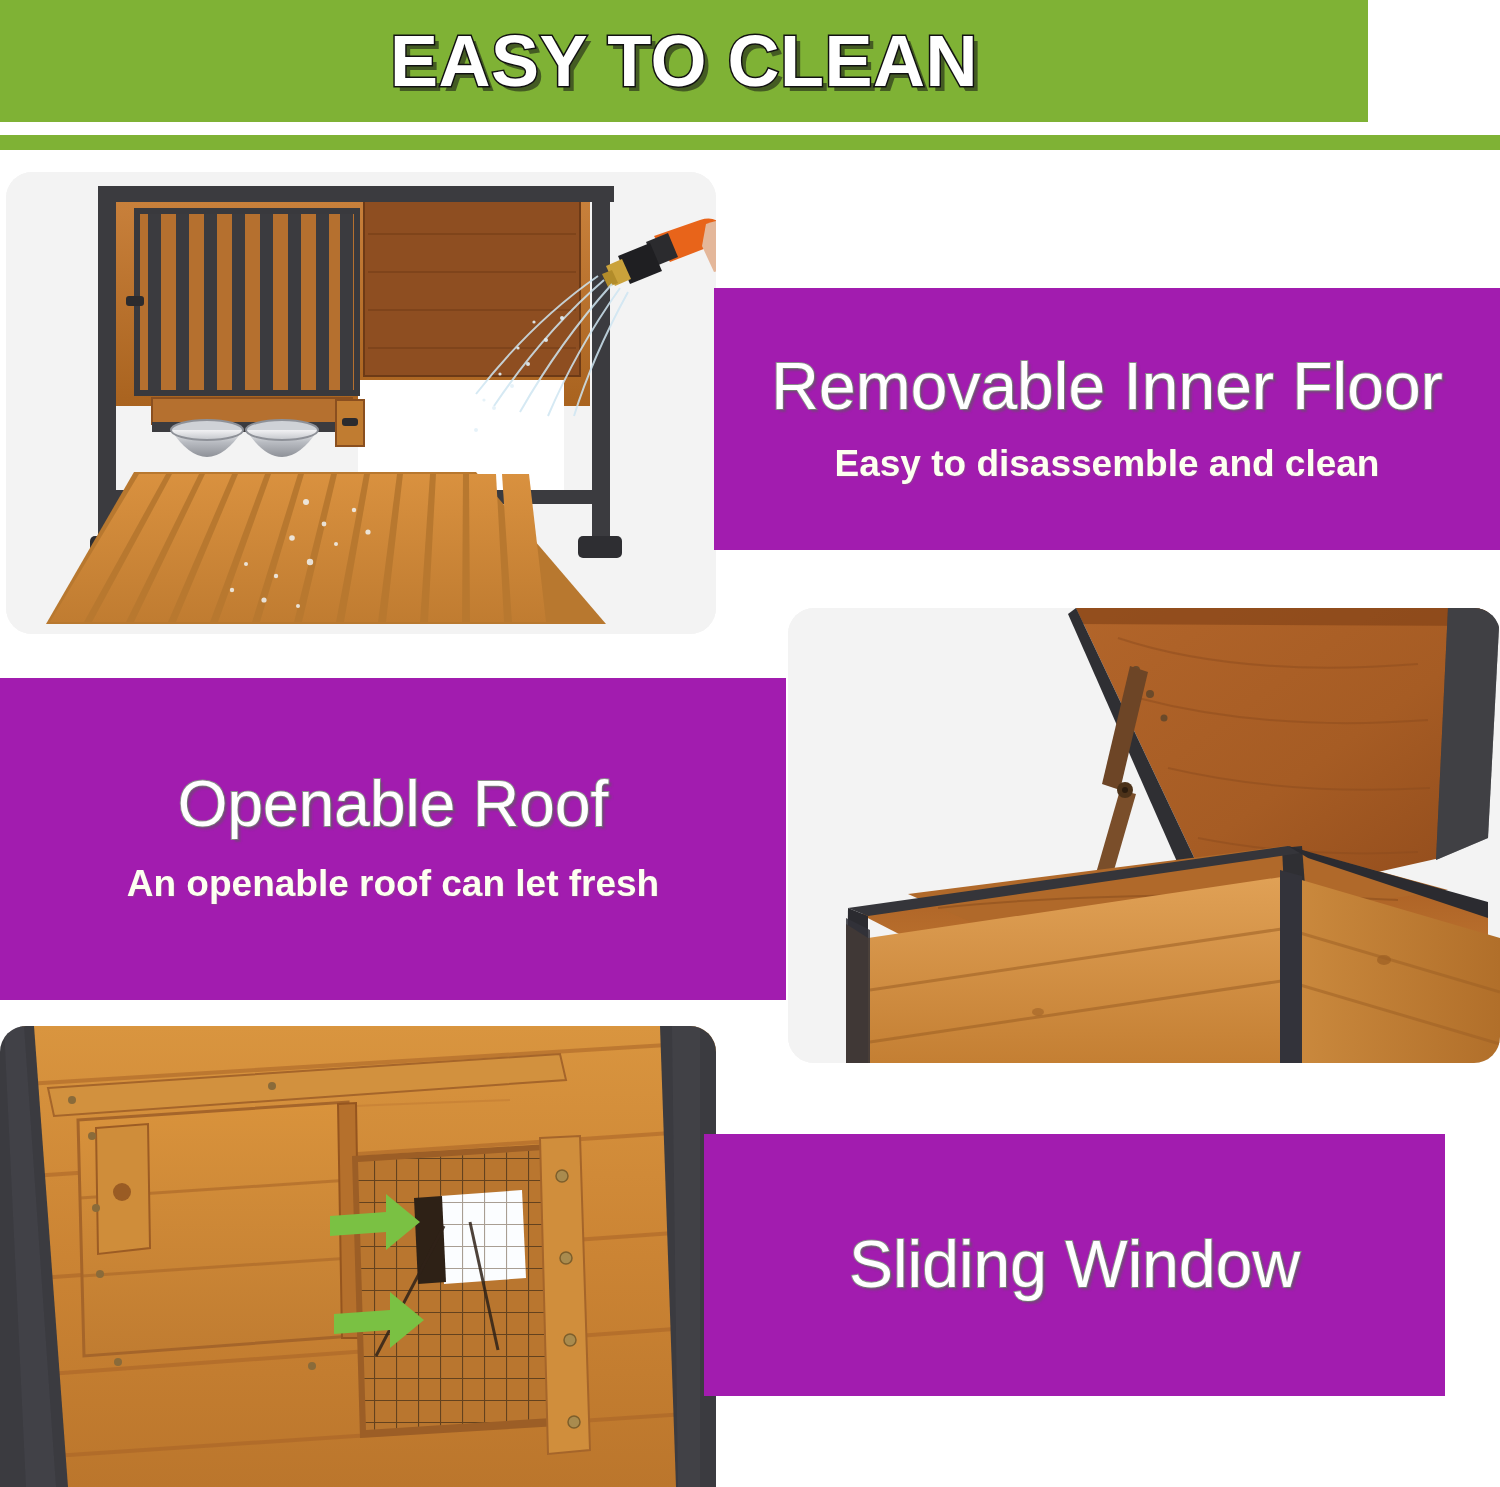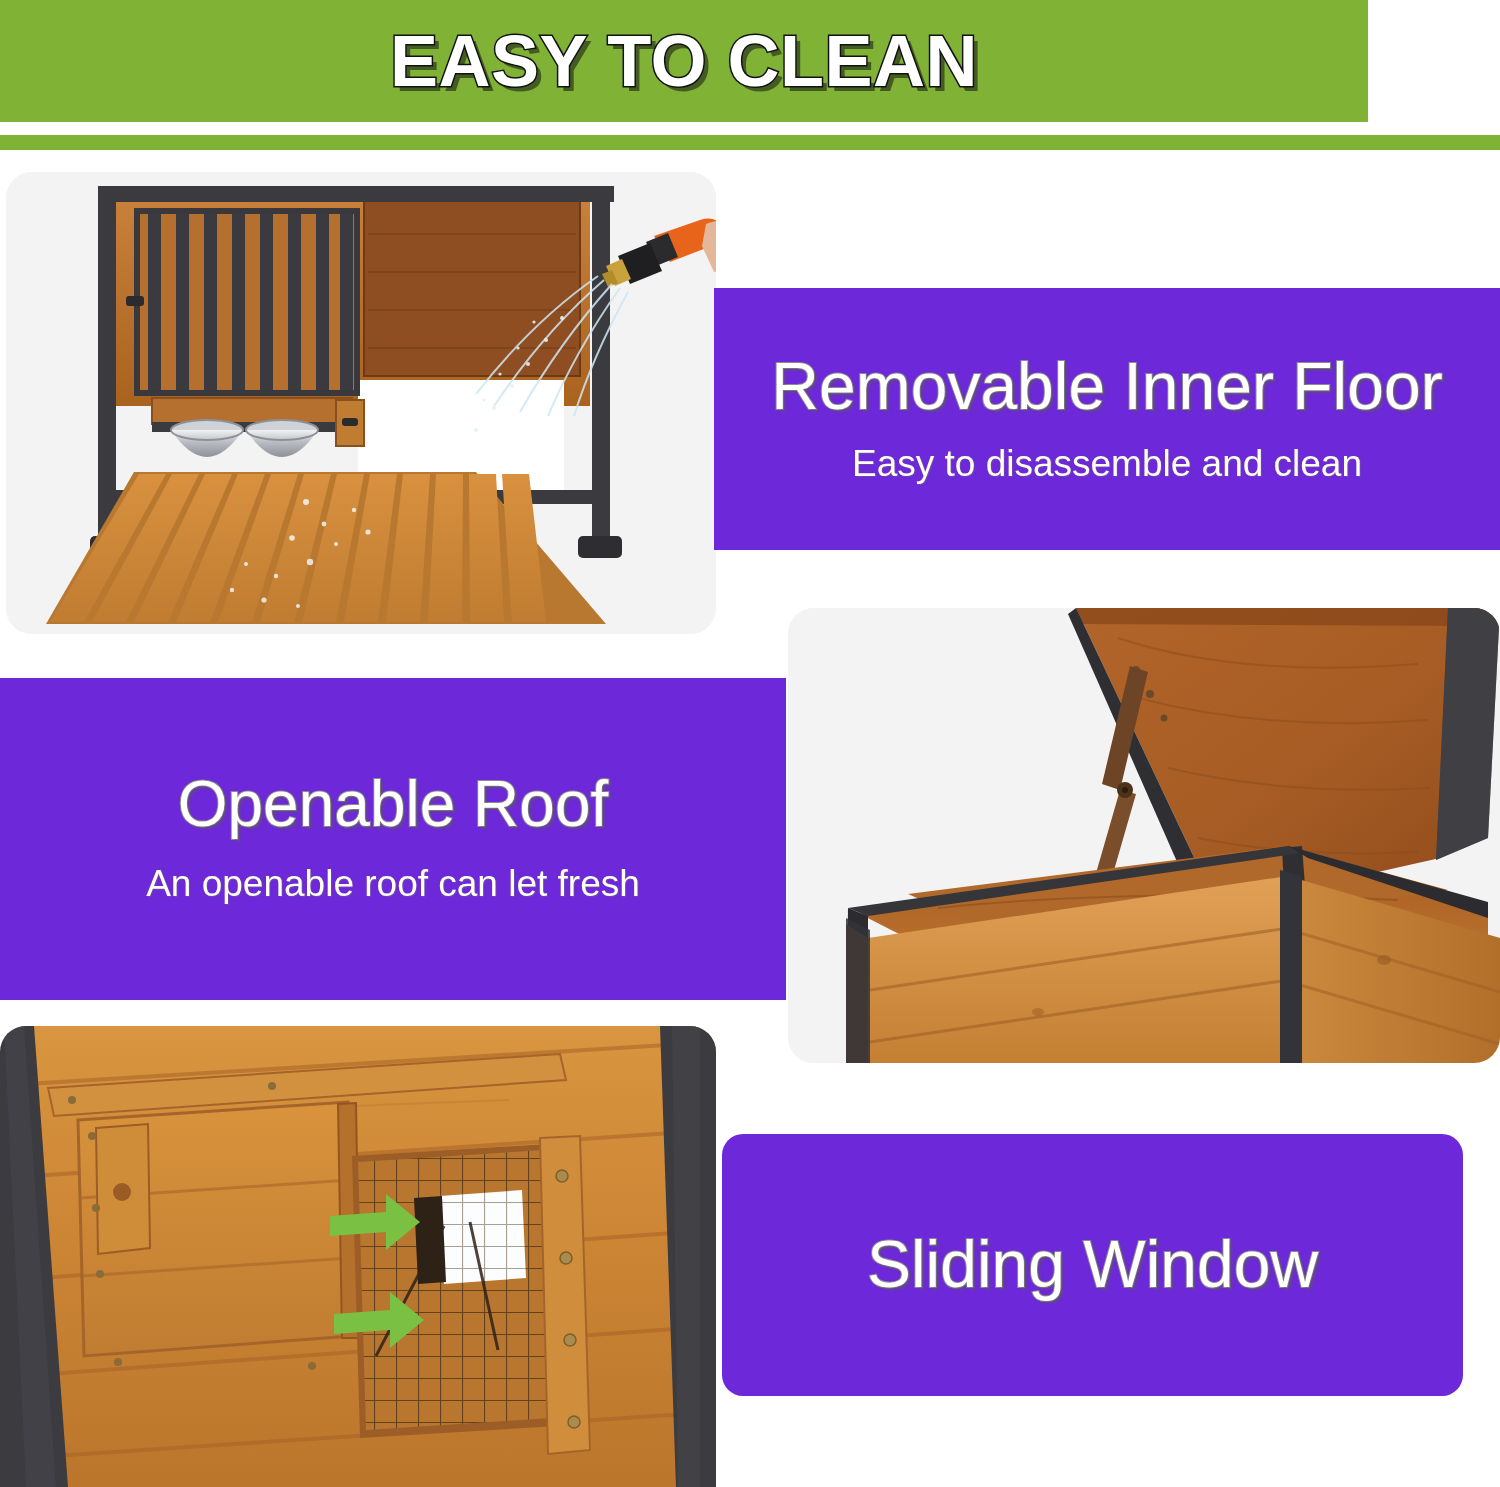--- a/index.html
+++ b/index.html
@@ -31,39 +31,39 @@
   .photo-card {
     position: absolute; background: #f3f3f3;
     border-radius: 26px; overflow: hidden;
   }
   .photo-1 { left: 6px;   top: 172px;  width: 710px; height: 462px; }
   .photo-2 { left: 788px; top: 608px;  width: 712px; height: 455px; }
   .photo-3 { left: 0px;   top: 1026px; width: 716px; height: 461px; border-radius: 26px 26px 0 0; }
 
   
   .text-panel {
-    position: absolute; background: #6d28d9;
+    position: absolute; background: #a21caf;
     display: flex; flex-direction: column;
     align-items: center; justify-content: center;
     text-align: center; padding: 22px 26px;
   }
   .panel-1 { left: 714px; top: 288px;  width: 786px; height: 262px; }
   .panel-2 { left: 0px;   top: 678px;  width: 786px; height: 322px; justify-content: center; }
-  .panel-3 { left: 722px; top: 1134px; width: 741px; height: 262px; border-radius: 21px; }
+  .panel-3 { left: 704px; top: 1134px; width: 741px; height: 262px; }
 
   .panel-heading {
     color: #ffffff; font-size: 66px; font-weight: normal; line-height: 1.12;
     -webkit-text-stroke: 2px #8c8c8c;
     paint-order: stroke fill;
     text-shadow: 3px 3px 2px rgba(90,90,90,0.45);
     white-space: nowrap;
   }
   .panel-sub {
     margin-top: 16px;
-    color: #fdfff0; font-size: 37px; font-weight: normal; line-height: 1.32;
+    color: #fdfff0; font-size: 37px; font-weight: bold; line-height: 1.32;
     text-shadow: 1px 1px 1px rgba(120,130,100,0.35);
   }
   .panel-2 .panel-heading { font-size: 64px; }
   .panel-2 .panel-sub { margin-top: 20px; }
 
   
   svg.scene { display: block; width: 100%; height: 100%; }
 </style>
 </head>
 <body>

